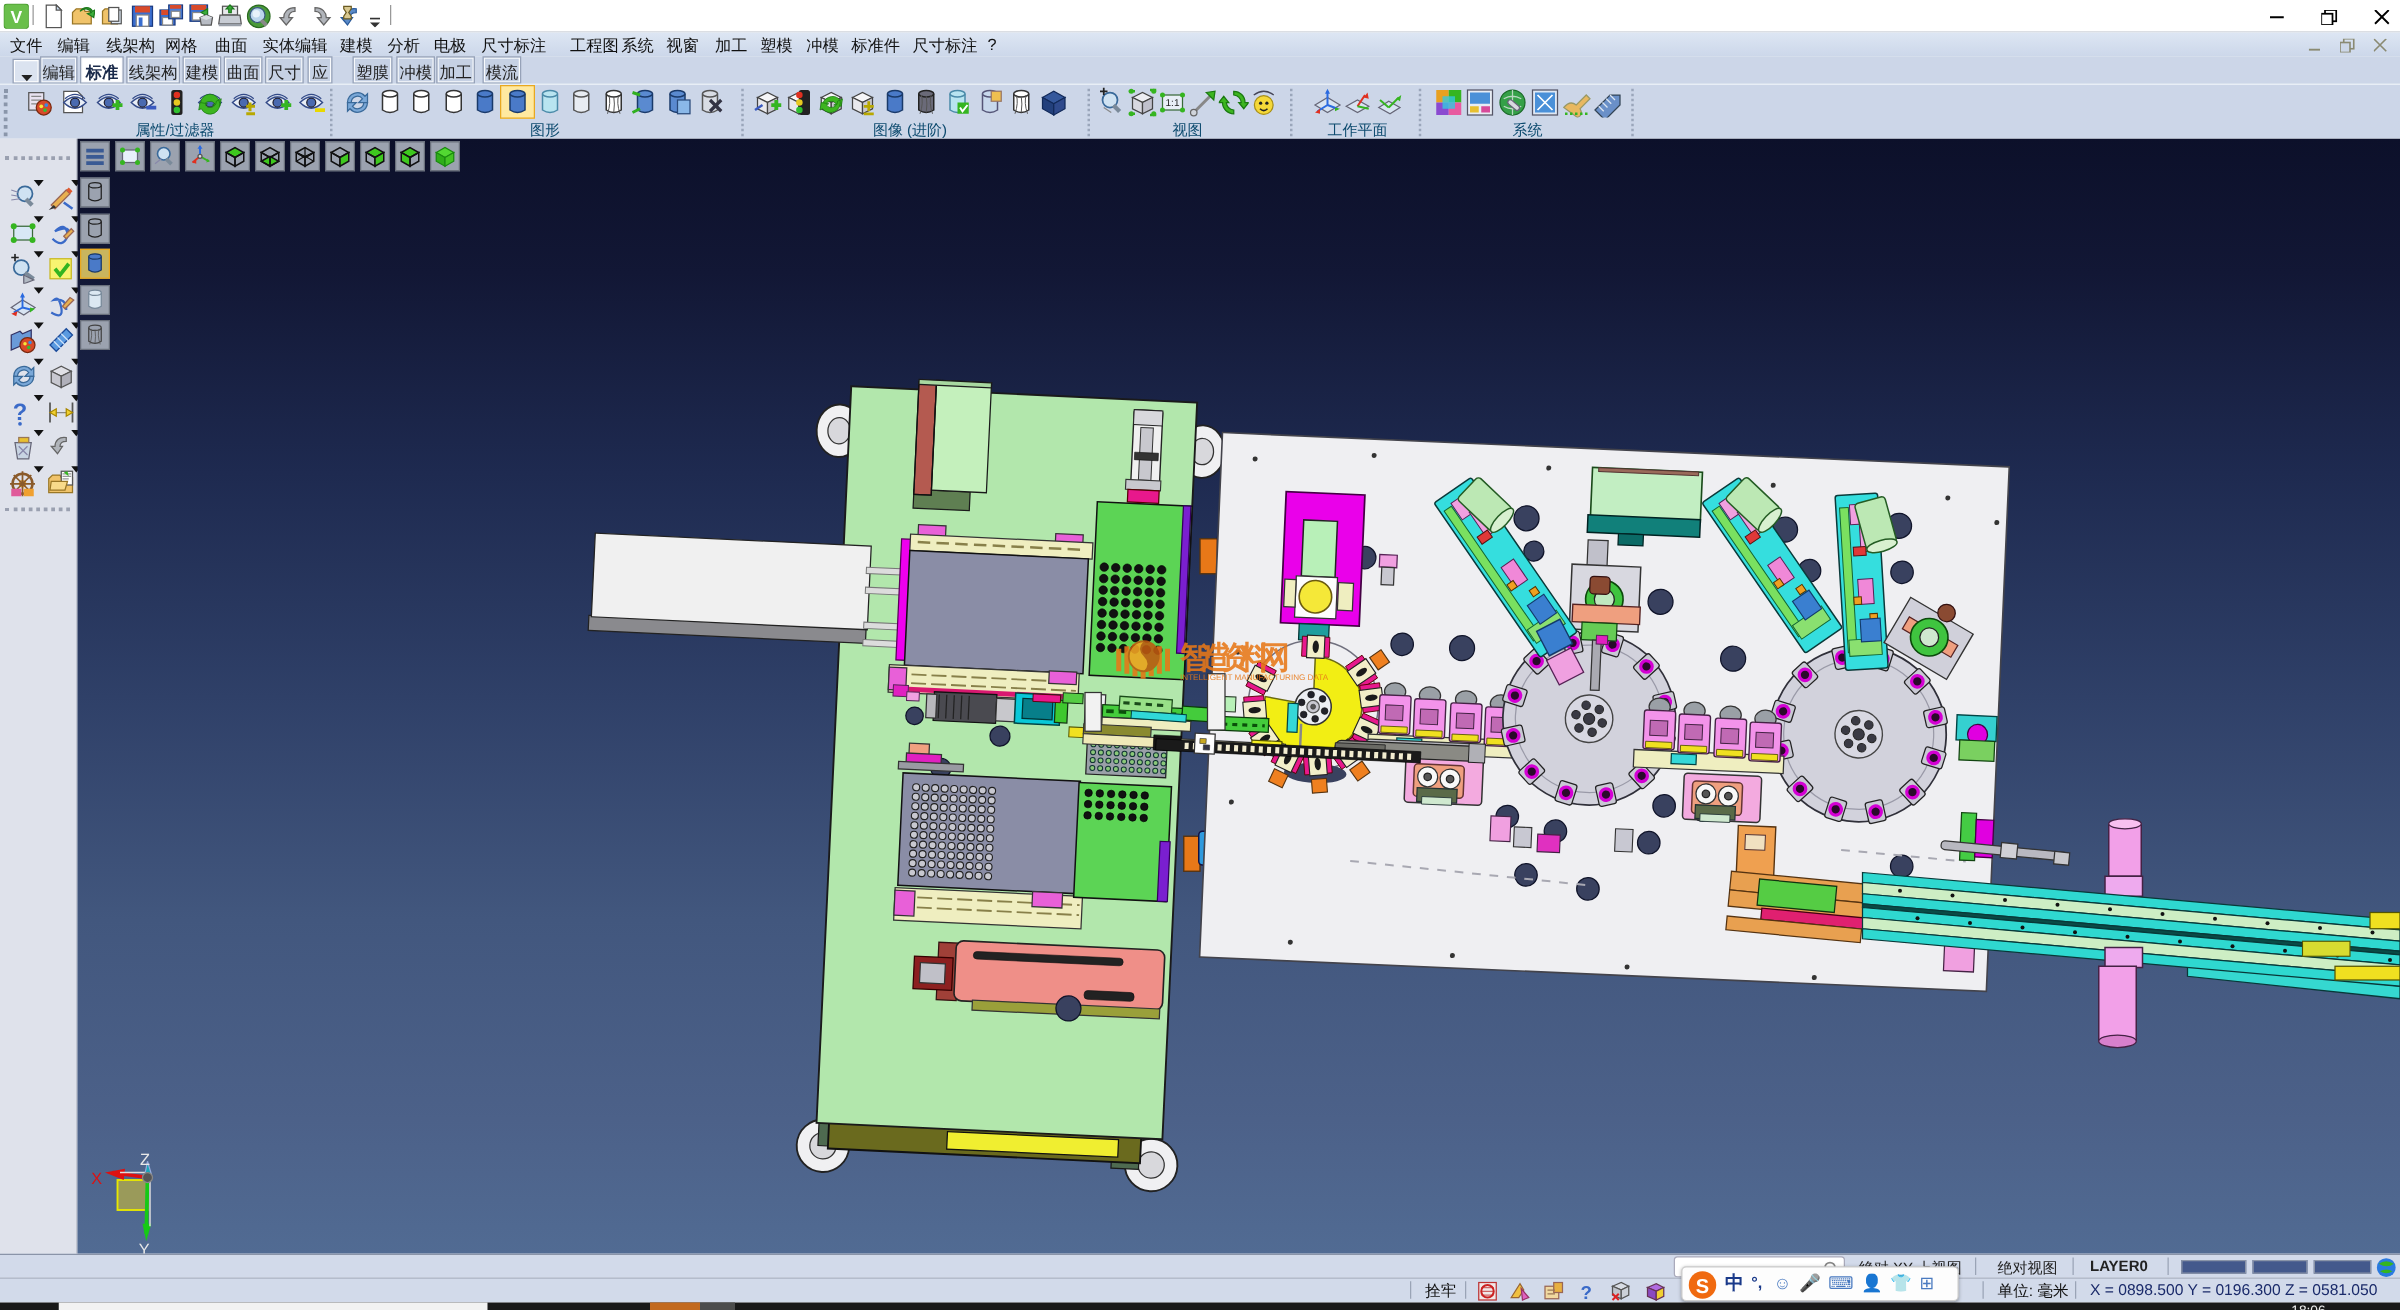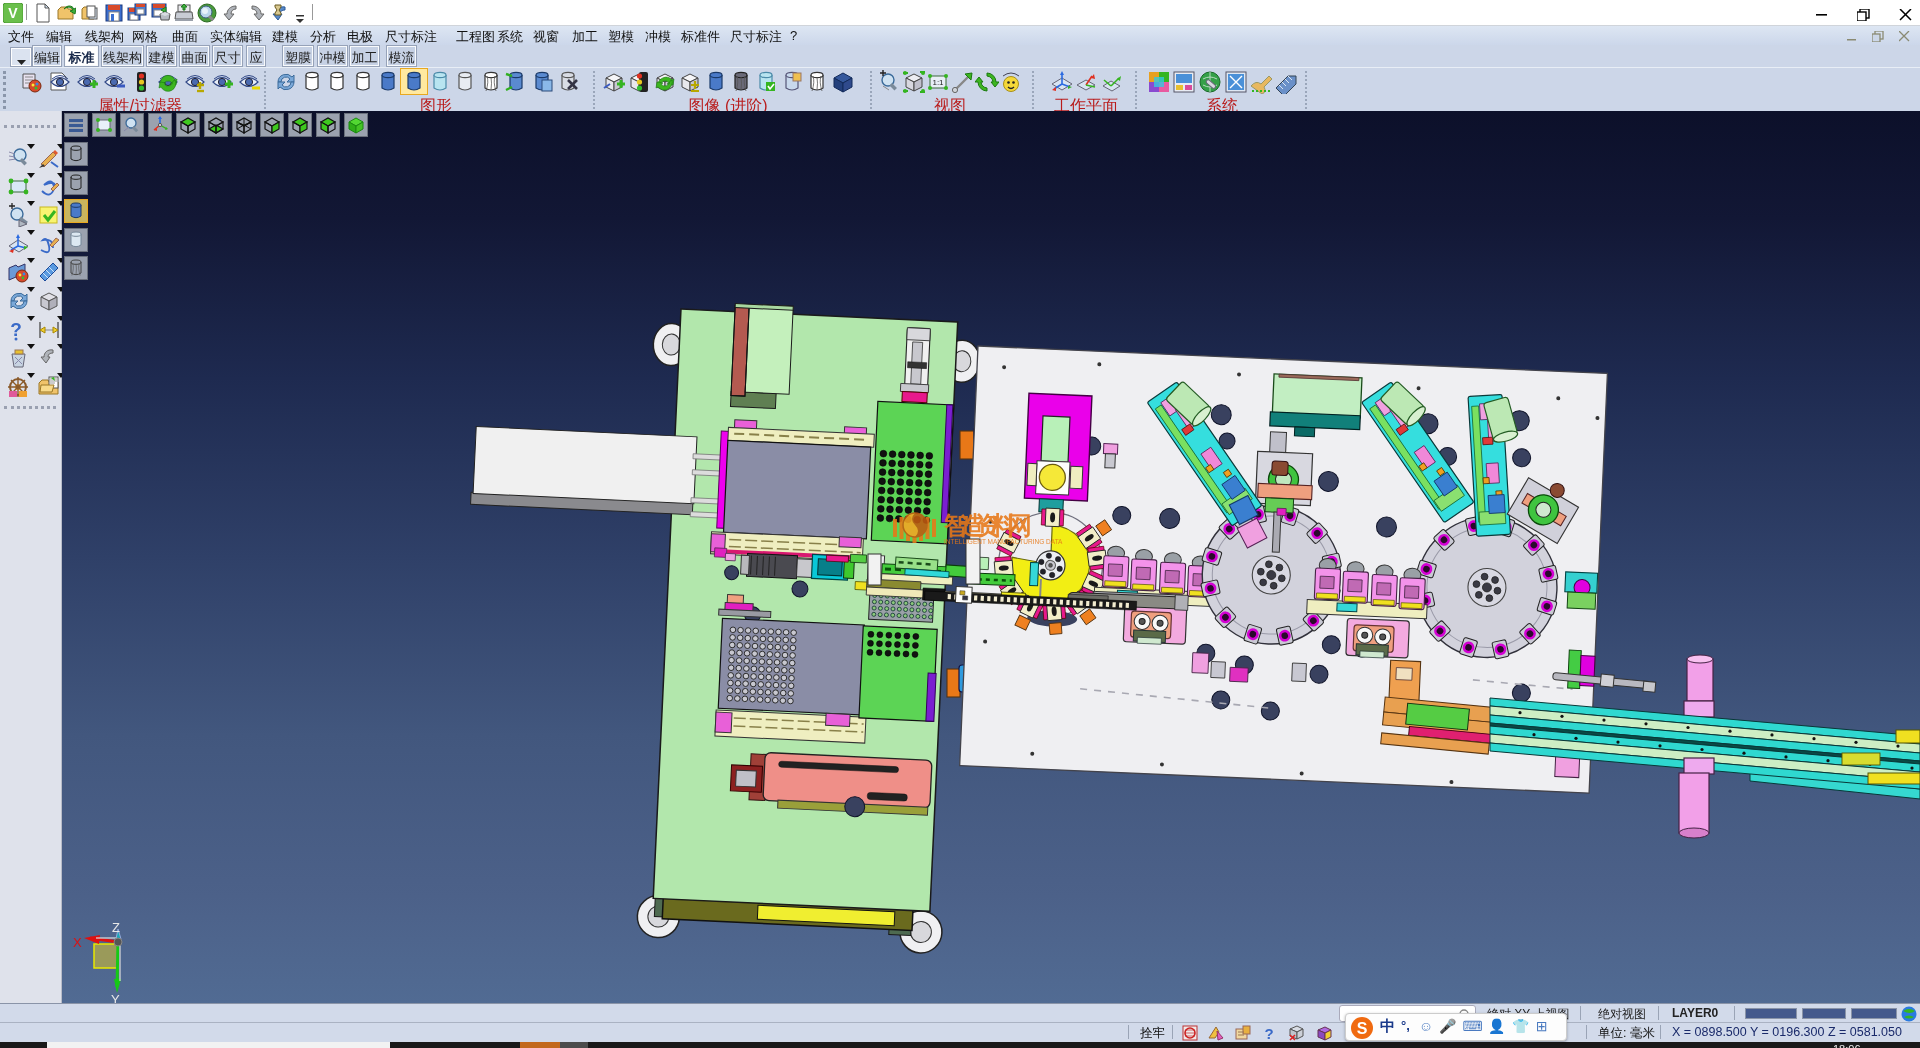--- a/index.html
+++ b/index.html
@@ -9,21 +9,21 @@
 .winbtn{position:absolute;top:7px}
 #menubar{position:relative;height:19px;background:linear-gradient(#dde6f3,#ccd7ea);font-size:13px;color:#111}
 #menubar>span{position:absolute;top:2px}
 .mdibtn{position:absolute;top:4px}
 #tabrow{position:relative;height:22px;background:#ccd6e8;font-size:13px}
 .tab-drop{position:absolute;left:11px;top:3px;width:20px;height:18px;background:#dbe3f0;border:1px solid #fff;outline:1px solid #96a2b8;text-align:center;padding-top:5px}
 .tab{position:absolute;top:1px;height:20px;background:#c6d1e4;border:1px solid #f8fafc;outline:1px solid #96a2b8;text-align:center;padding-top:2px;color:#222}
 .tab.active{background:#fff;font-weight:bold;color:#1a2a4a}
 #toolbar{position:relative;height:44px;background:#ccd6e8;border-top:1px solid #e8eef6}
 .tbi{position:absolute}
-.tlabel{position:absolute;top:28px;text-align:center;font-size:16px;color:#b91c1c}
+.tlabel{position:absolute;top:28px;text-align:center;font-size:12px;color:#0c4a6e}
 .tsep{position:absolute;top:3px;height:38px;width:2px;border-left:2px dotted #9aa6ba}
 .tdots{position:absolute;top:3px;height:38px;width:3px;border-left:3px dotted #8a96aa}
 .hibox{position:absolute;top:0;width:28px;height:27px;background:#ffe9a0;border:1.5px solid #e8a820}
 #main{position:relative;height:892px;background:#dfe2eb}
 #leftbar{position:absolute;left:0;top:0;width:62px;height:892px;background:#dfe2eb;border-right:1px solid #b8bcc8}
 .ldots{position:absolute;left:4px;width:52px;height:4px;border-top:3px dotted #9aa0b0}
 .lbi{position:absolute}
 .lbi i{position:absolute;right:-4px;top:-2px;width:0;height:0;border-left:4px solid transparent;border-right:4px solid transparent;border-top:5px solid #111}
 #viewport{position:absolute;left:62px;top:0;width:1858px;height:892px;background:linear-gradient(#0c102a 0%,#121735 12%,#1e2a50 30%,#2f4068 50%,#42577e 70%,#4c6189 88%,#516b93 100%)}
 #model{position:absolute;left:0;top:0}

